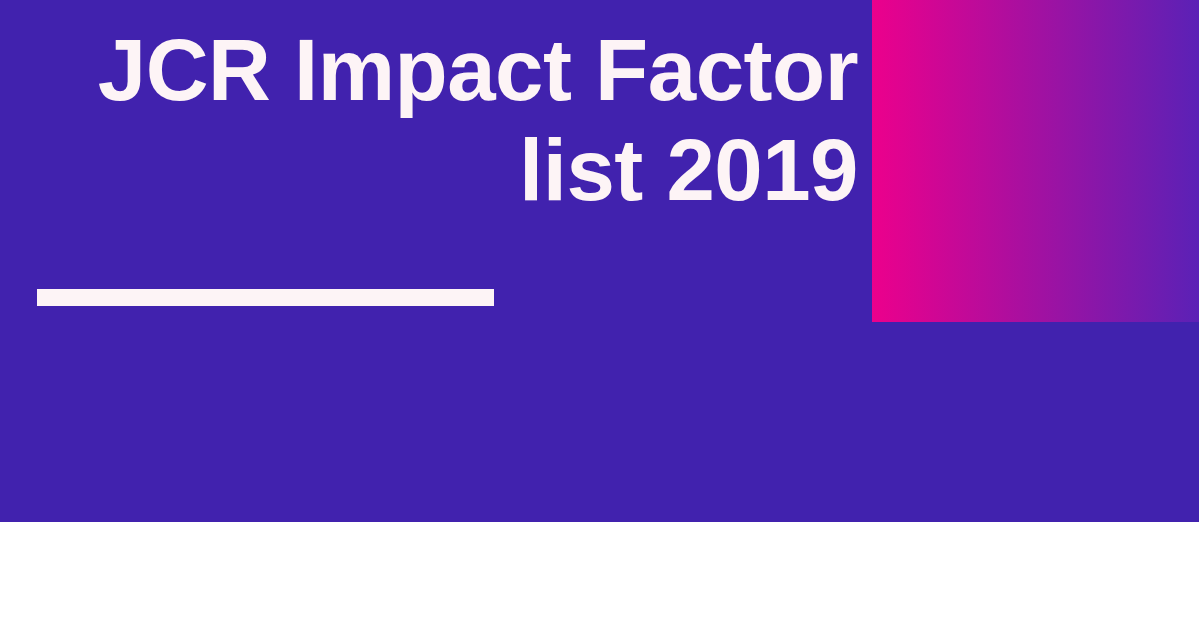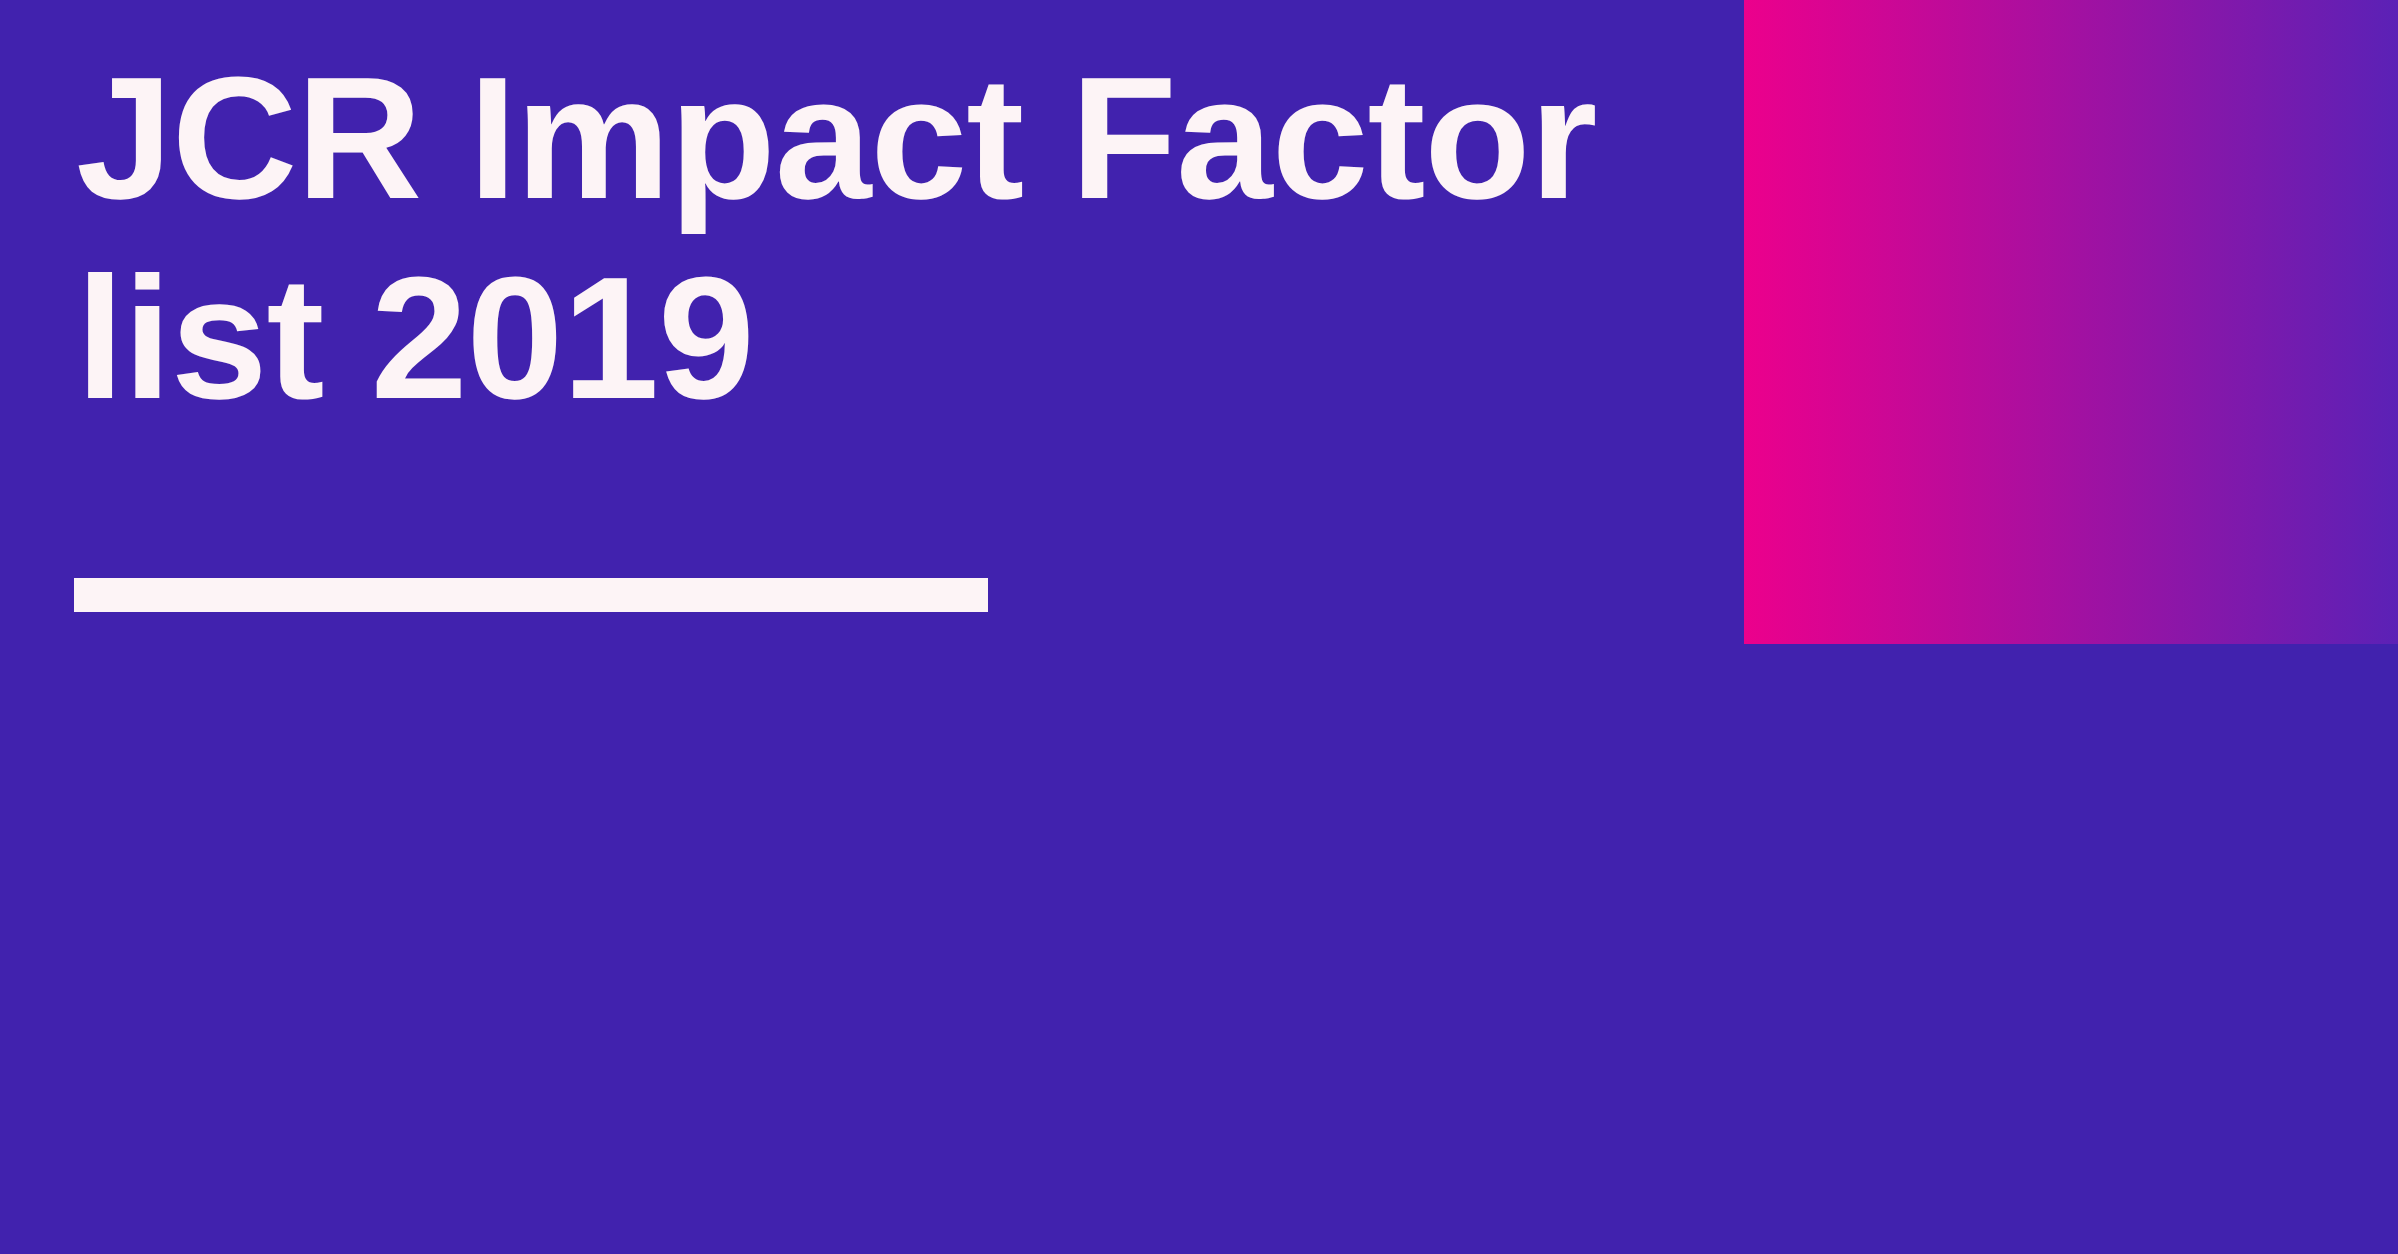--- a/index.html
+++ b/index.html
@@ -51,21 +51,21 @@
     left: 37px;
     top: 289px;
     width: 457px;
     height: 17px;
     background: #fdf4f6;
   }
 </style>
 </head>
 <body>
 
-<div id="canvas" style="width: 1199px; height: 627px; background: rgb(65, 34, 174);">
+<div id="canvas" style="width: 1199px; height: 522px; background: rgb(65, 34, 174); text-align: right;">
 
   <div id="accent-block" style="width: 327px; height: 322px; background: linear-gradient(90deg, rgb(236, 0, 140) 0%, rgb(91, 33, 182) 100%);"></div>
 
   <h1 id="headline" style="color: rgb(253, 244, 246);">JCR Impact Factor
 list 2019</h1>
 
   <div id="rule" style="background: rgb(253, 244, 246); width: 457px; height: 17px;"></div>
 
 </div>
 

